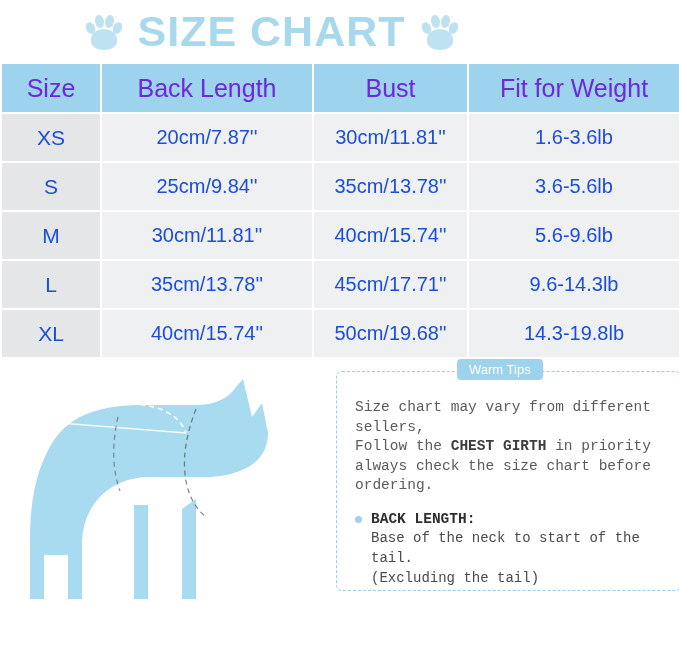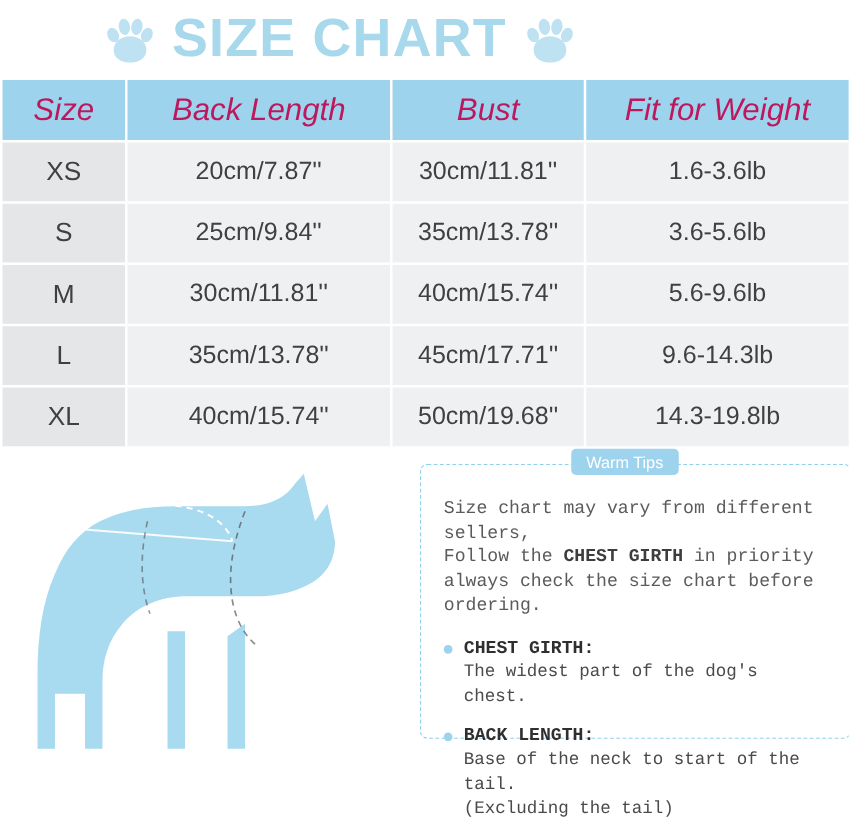--- a/index.html
+++ b/index.html
@@ -64,31 +64,30 @@
     border-collapse: collapse;
     table-layout: fixed;
   }
   .tbl th, .tbl td {
     border: 2px solid #ffffff;
     text-align: center;
     padding: 0;
   }
   .tbl thead th {
     background: #9ed3ee;
-    color: #be185d;
+    color: #6d28d9;
     font-size: 25px;
     font-weight: normal;
     height: 48px;
-    font-style: italic;
   }
   .tbl tbody td {
     height: 47px;
     font-size: 20px;
     background: #eef0f1;
-    color: #404040;
+    color: #1d4ed8;
   }
   .tbl tbody td.size-cell {
     background: #e4e6e8;
     font-size: 21px;
   }
   col.c1 { width: 100px; }
   col.c2 { width: 212px; }
   col.c3 { width: 155px; }
   col.c4 { width: 212px; }
 
@@ -296,27 +295,20 @@
         <div>Size chart may vary from different sellers,</div>
         <div>
           <span>Follow the </span><strong>CHEST GIRTH</strong><span> in priority</span>
         </div>
         <div>always check the size chart before ordering.</div>
 
         <div class="bullet-list">
           <div class="bullet-item">
             <span class="dot"></span>
             <span>
-              <span class="bullet-head">CHEST GIRTH:</span><br>
-              <span class="bullet-sub">The widest part of the dog's chest.</span>
-            </span>
-          </div>
-          <div class="bullet-item">
-            <span class="dot"></span>
-            <span>
               <span class="bullet-head">BACK LENGTH:</span><br>
               <span class="bullet-sub">Base of the neck to start of the tail.</span><br>
               <span class="bullet-sub">(Excluding the tail)</span>
             </span>
           </div>
         </div>
       </div>
     </div>
 
   </div>

